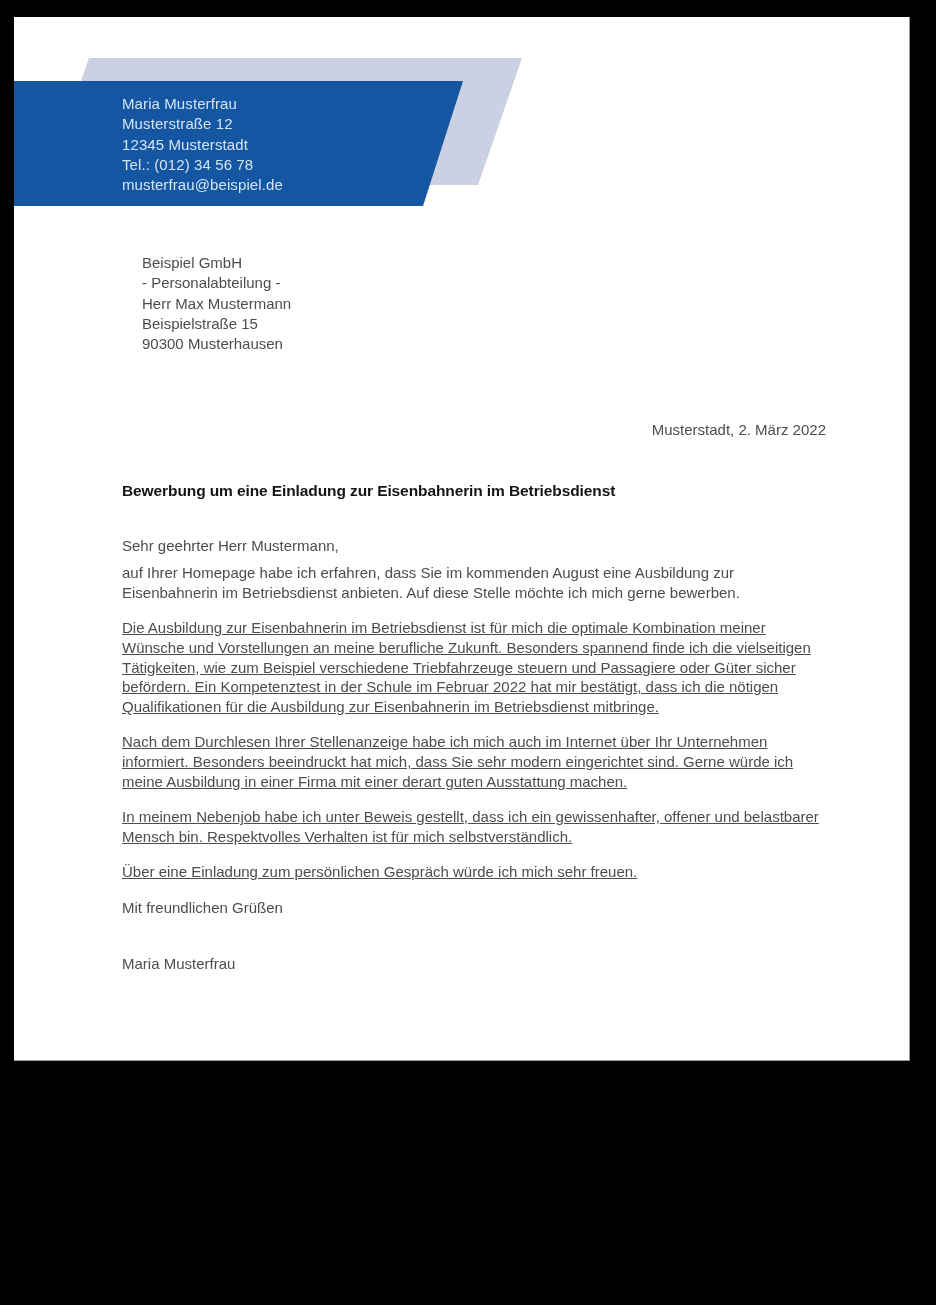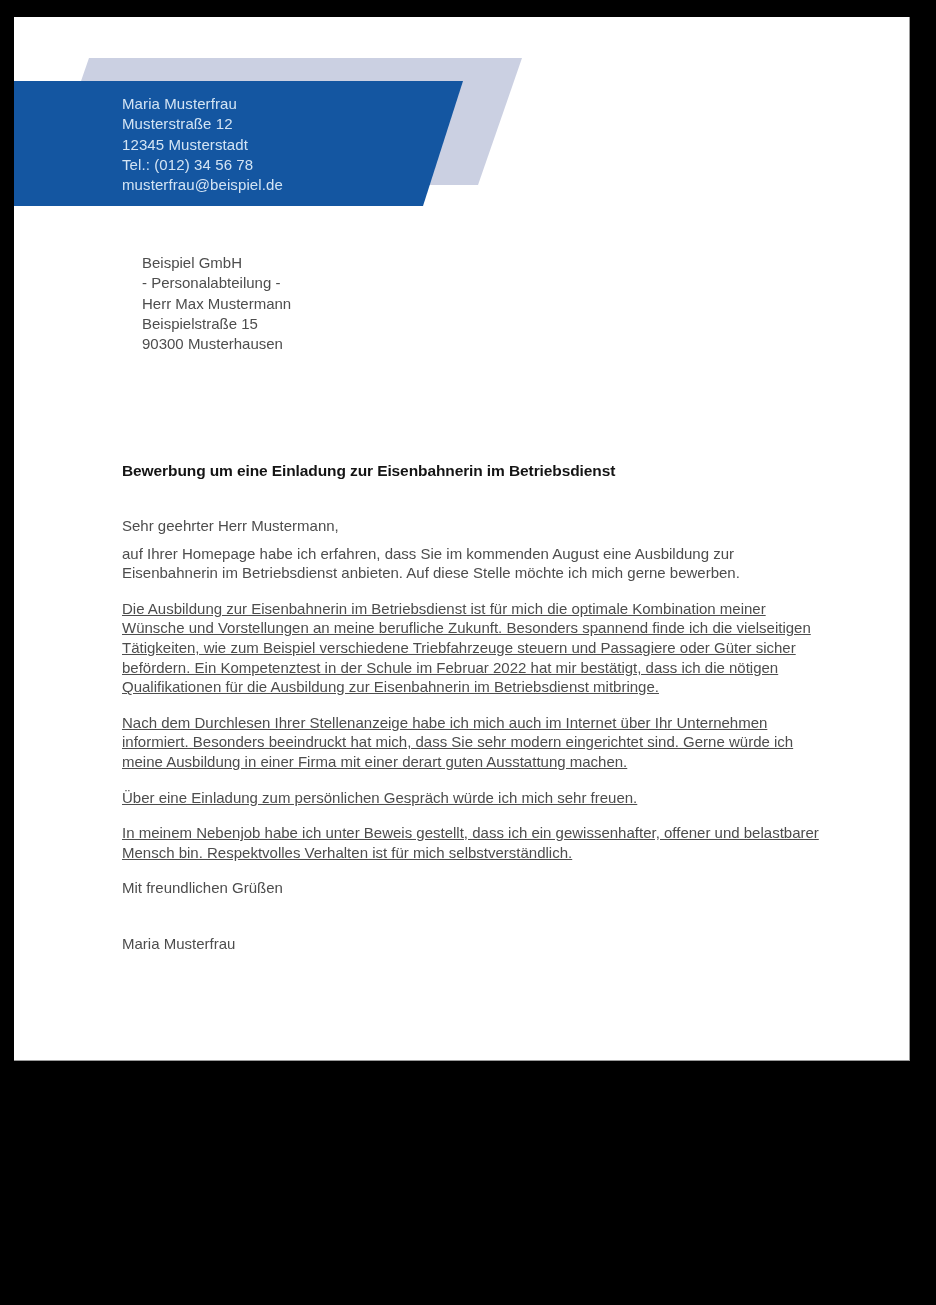--- a/index.html
+++ b/index.html
@@ -104,24 +104,25 @@
 
   <div class="recipient">
     <div>Beispiel GmbH</div>
     <div>- Personalabteilung -</div>
     <div>Herr Max Mustermann</div>
     <div>Beispielstraße 15</div>
     <div>90300 Musterhausen</div>
   </div>
 
   <div class="content">
+    <div class="date-row">Musterstadt, 2. März 2022</div>
     <div class="subject">Bewerbung um eine Einladung zur Eisenbahnerin im Betriebsdienst</div>
     <p class="salutation">Sehr geehrter Herr Mustermann,</p>
     <p class="para">auf Ihrer Homepage habe ich erfahren, dass Sie im kommenden August eine Ausbildung zur Eisenbahnerin im Betriebsdienst anbieten. Auf diese Stelle möchte ich mich gerne bewerben.</p>
     <p class="para">Die Ausbildung zur Eisenbahnerin im Betriebsdienst ist für mich die optimale Kombination meiner Wünsche und Vorstellungen an meine berufliche Zukunft. Besonders spannend finde ich die vielseitigen Tätigkeiten, wie zum Beispiel verschiedene Triebfahrzeuge steuern und Passagiere oder Güter sicher befördern. Ein Kompetenztest in der Schule im Februar 2022 hat mir bestätigt, dass ich die nötigen Qualifikationen für die Ausbildung zur Eisenbahnerin im Betriebsdienst mitbringe.</p>
     <p class="para">Nach dem Durchlesen Ihrer Stellenanzeige habe ich mich auch im Internet über Ihr Unternehmen informiert. Besonders beeindruckt hat mich, dass Sie sehr modern eingerichtet sind. Gerne würde ich meine Ausbildung in einer Firma mit einer derart guten Ausstattung machen.</p>
+    <p class="para">In meinem Nebenjob habe ich unter Beweis gestellt, dass ich ein gewissenhafter, offener und belastbarer Mensch bin. Respektvolles Verhalten ist für mich selbstverständlich.</p>
     <p class="para">Über eine Einladung zum persönlichen Gespräch würde ich mich sehr freuen.</p>
-    <p class="para">In meinem Nebenjob habe ich unter Beweis gestellt, dass ich ein gewissenhafter, offener und belastbarer Mensch bin. Respektvolles Verhalten ist für mich selbstverständlich.</p>
     <p class="closing">Mit freundlichen Grüßen</p>
     <p class="signature">Maria Musterfrau</p>
   </div>
 
 </div>
 
 </body></html>

